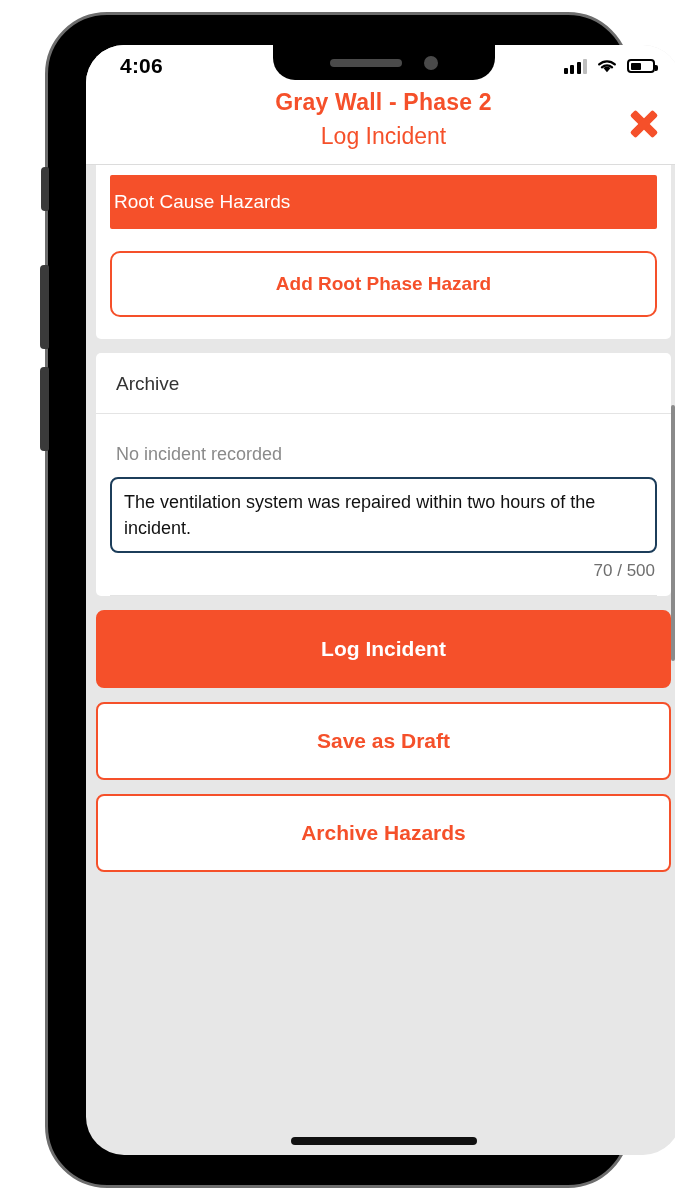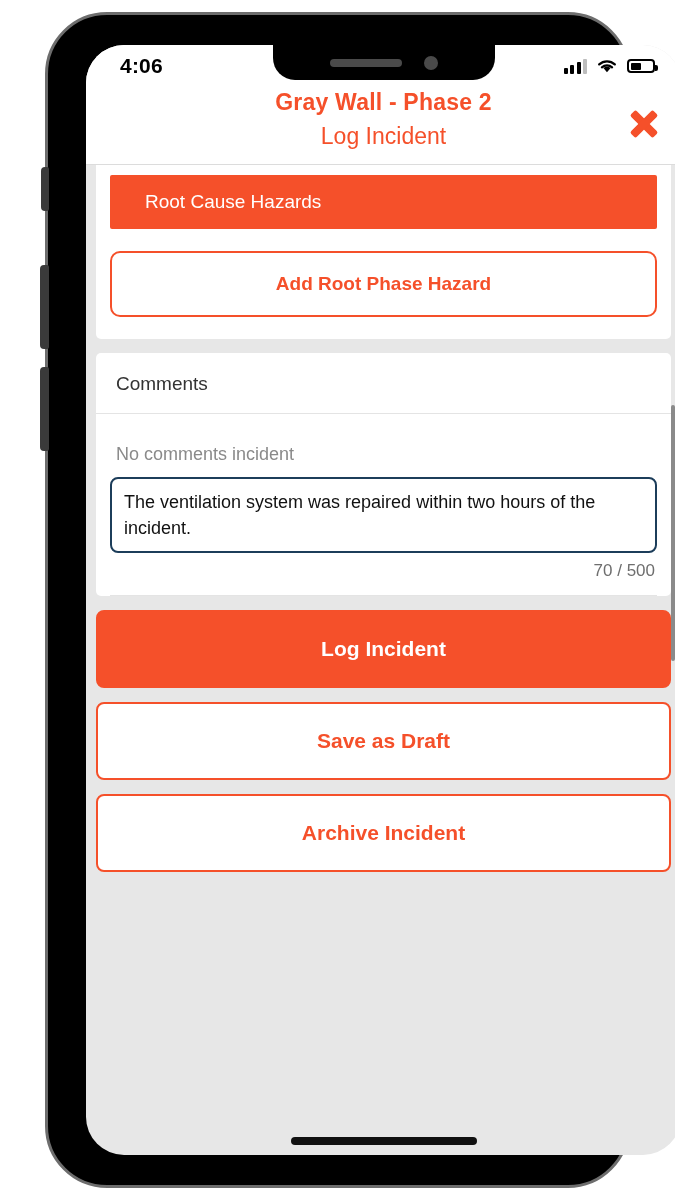--- a/index.html
+++ b/index.html
@@ -138,21 +138,21 @@
     border-radius: 5px;
     margin: 0 10px 14px;
     overflow: hidden;
   }
   #hazards-card { margin-top: 0; border-radius: 0 0 5px 5px; }
 
   .section-header-bar {
     background: #f5502a;
     color: #fff;
     font-size: 19px;
-    padding: 16px 35px;
+    padding: 16px 4px;
     margin: 10px 14px 0;
     border-radius: 2px;
   }
 
   .hazard-row {
     display: flex; align-items: center;
     margin: 10px 14px 0;
     border: 1px solid #e0e0e0;
     border-top: none;
   }
@@ -344,35 +344,35 @@
     <div id="content">
 
       <div class="card" id="hazards-card">
         <div class="section-header-bar">Root Cause Hazards</div>
 
 
         <div class="btn">Add Root Phase Hazard</div>
       </div>
 
       <div class="card" id="comments-card">
-        <div class="card-title">Comments</div>
-
-        <div class="empty-note">No comments incident</div>
+        <div class="card-title">Archive</div>
+
+        <div class="empty-note">No incident recorded</div>
 
         <textarea id="comment-input" rows="2" placeholder="" style="">The ventilation system was repaired within two hours of the incident.</textarea>
 
         <div id="char-counter">70 / 500</div>
 
         <div class="divider-line"></div>
 
       </div>
 
       <div class="action-btn primary">Log Incident</div>
       <div class="action-btn">Save as Draft</div>
-      <div class="action-btn">Archive Incident</div>
+      <div class="action-btn">Archive Hazards</div>
 
       <div id="scrollbar-track">
         <div id="scrollbar-thumb"></div>
       </div>
     </div>
 
     <div id="home-indicator"></div>
   </div>
 </div>
 

